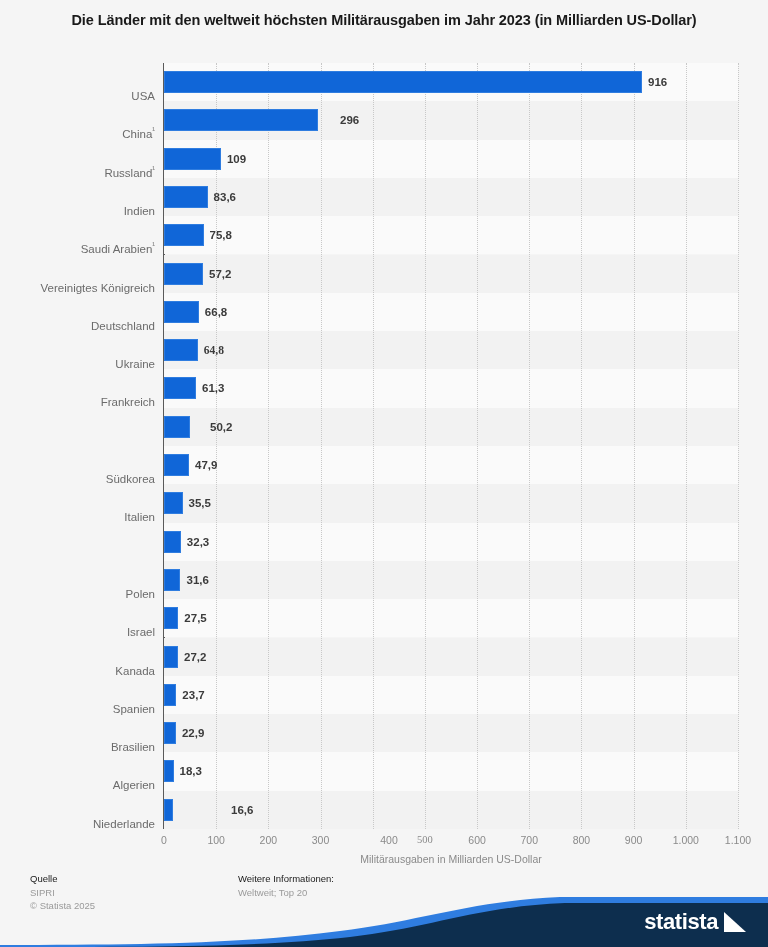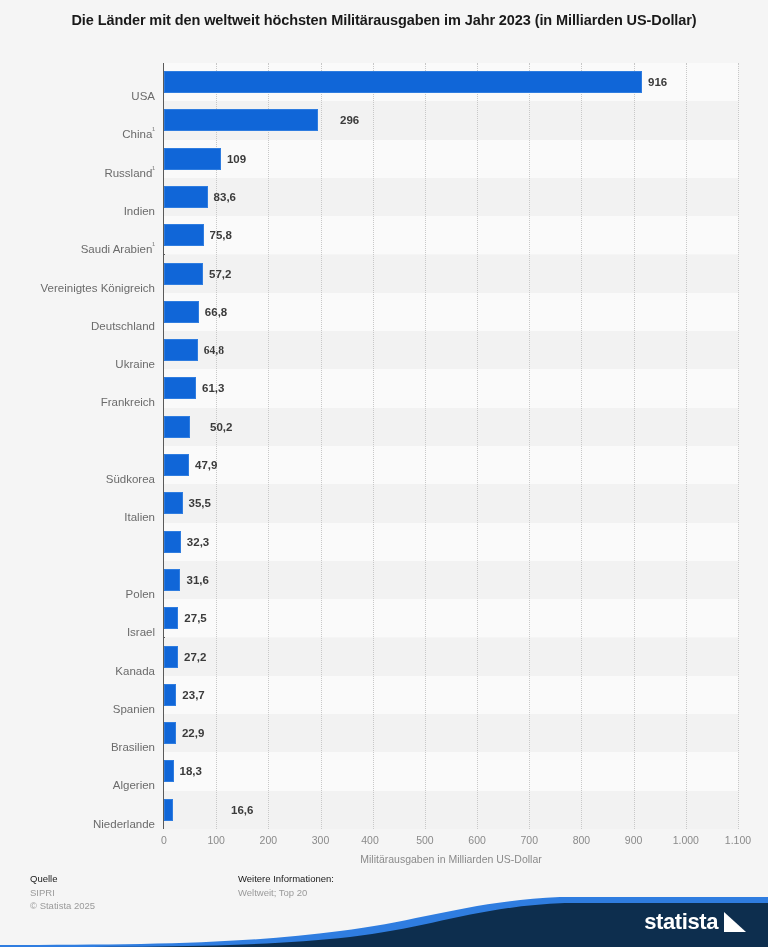--- a/index.html
+++ b/index.html
@@ -375,22 +375,22 @@
         <div class="bar-value" style="left: 27px; margin-left: 40px;">16,6</div>
       </div>
     </div>
 </div>
 
 <div class="xticks" id="xticks">
     <div class="xtick" style="left: 0px;">0</div>
     <div class="xtick" style="left: 52.1818px;">100</div>
     <div class="xtick" style="left: 104.364px;">200</div>
     <div class="xtick" style="left: 156.545px;">300</div>
-    <div class="xtick" style="left: 206px;">400</div>
-    <div class="xtick" style="left: 260.909px;">500</div>
+    <div class="xtick" style="left: 225px;">400</div>
+    <div class="xtick" style="left: 260.909px; font-family: Liberation Serif, serif;">500</div>
     <div class="xtick" style="left: 313.091px;">600</div>
     <div class="xtick" style="left: 365.273px;">700</div>
     <div class="xtick" style="left: 417.455px;">800</div>
     <div class="xtick" style="left: 469.636px;">900</div>
     <div class="xtick" style="left: 521.818px;">1.000</div>
     <div class="xtick" style="left: 574px;">1.100</div>
   </div>
 <div class="xaxis-title">Militärausgaben in Milliarden US-Dollar</div>
 
 <div class="footer">

